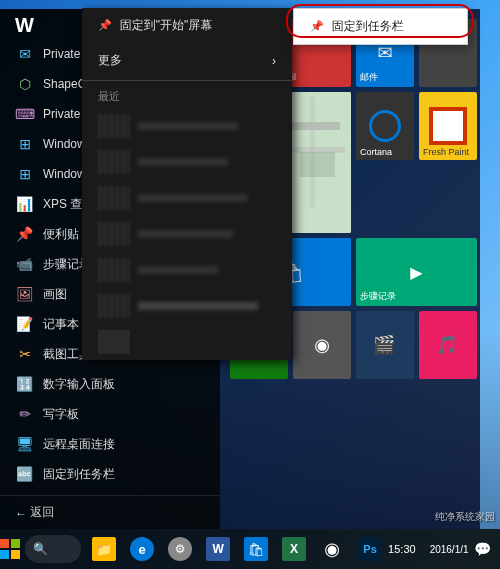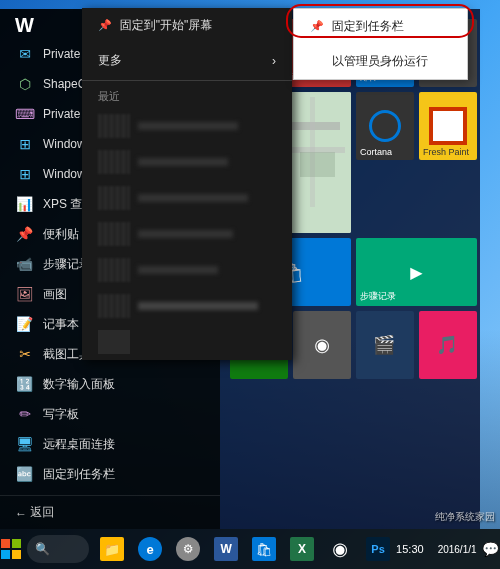--- a/index.html
+++ b/index.html
@@ -75,20 +75,21 @@
       justify-content: center;
       color: #fff;
       font-size: 18px;
       cursor: pointer;
     }
 
     .taskbar-right {
       margin-left: auto;
       display: flex;
       align-items: center;
+      padding-right: 8px;
       gap: 6px;
       color: #fff;
       font-size: 11px;
       justify-content: space-between;
     }
 
     .taskbar-right-item {
       color: #fff;
       font-size: 11px;
     }
@@ -590,24 +591,20 @@
       <div class="recent-item">
         <div class="recent-thumb" style="background:#2a2a2a;"></div>
       </div>
     </div>
 
     <div class="submenu-right">
       <div class="submenu-right-item">
         <span style="font-size:11px;">📌</span>
         <span>固定到任务栏</span>
       </div>
-      <div class="submenu-right-item">
-        <span style="font-size:11px; width:14px; display:inline-block;"></span>
-        <span>以管理员身份运行</span>
-      </div>
     </div>
 
     <div class="highlight-oval"></div>
   </div>
 
   <div class="taskbar">
     <div class="taskbar-start">
       <div class="win-logo">
         <div class="win-logo-cell"></div>
         <div class="win-logo-cell"></div>

